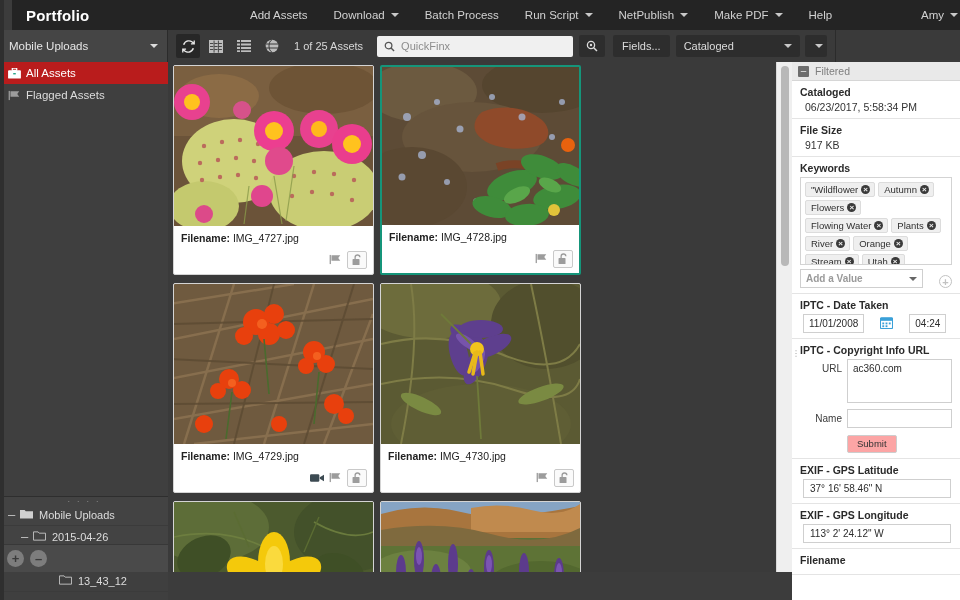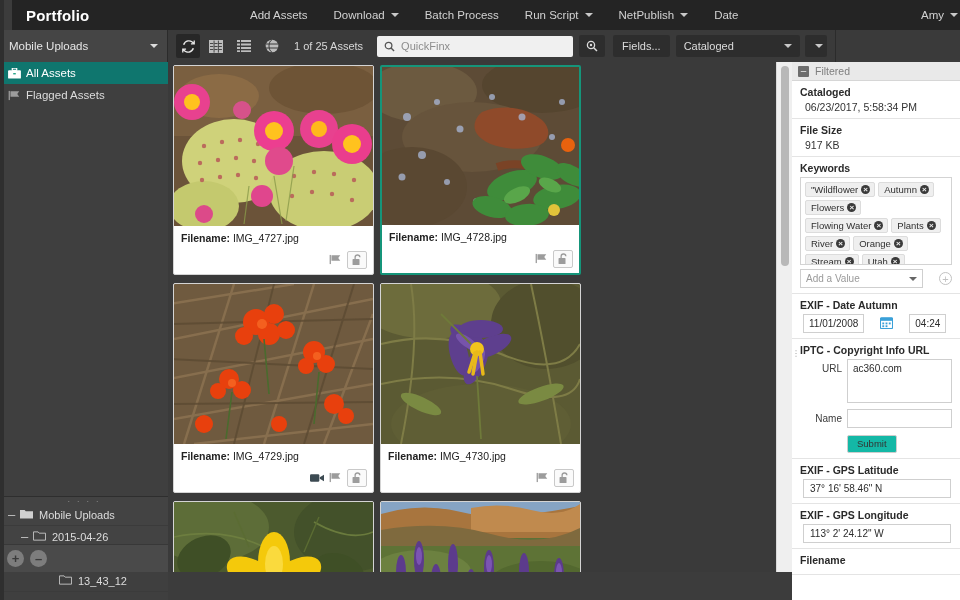--- a/index.html
+++ b/index.html
@@ -97,21 +97,21 @@
 
   
   .sidebar {
     position: absolute; top: 62px; left: 0; width: 168px; height: 538px;
     background: #3f3f3f;
   }
   .side-item {
     height: 22px; display: flex; align-items: center; padding-left: 8px;
     color: #dcdcdc; font-size: 11.5px;
   }
-  .side-item.sel { background: #0f766e; color: #ffffff; }
+  .side-item.sel { background: #b91c1c; color: #ffffff; }
   .side-item .si { width: 18px; display: flex; align-items: center; }
 
   .tree-wrap {
     position: absolute; left: 0; bottom: 28px; width: 168px; top: 434px;
     background: #434343; border-top: 1px solid #2e2e2e;
   }
   .grip {
     height: 7px; display: flex; align-items: center; justify-content: center;
     color: #8a8a8a; font-size: 9px; letter-spacing: 2px;
   }
@@ -198,21 +198,21 @@
     background: #efefef; border: 1px solid #dcdcdc; border-radius: 2px;
     font-size: 9.5px; color: #303030; padding: 1px 4px 1px 5px;
     display: flex; align-items: center; gap: 3px; white-space: nowrap;
   }
   .kwx {
     width: 9px; height: 9px; border-radius: 50%; background: #3a3a3a;
     color: #efefef; font-size: 8px; display: flex; align-items: center;
     justify-content: center; line-height: 0; font-weight: bold;
   }
   .addval {
-    display: flex; align-items: center; gap: 16px;
+    display: flex; align-items: flex-end; gap: 16px; font-weight: bold;
   }
   .addval-in {
     flex: 1; height: 19px; border: 1px solid #cfcfcf; background: #fff;
     display: flex; align-items: center; padding: 0 5px;
     font-size: 10px; color: #9a9a9a;
   }
   .addval-in .caret { margin-left: auto; border-top-color: #666; }
   .plus-circ {
     width: 13px; height: 13px; border-radius: 50%; border: 1.5px solid #c2c2c2;
     color: #c2c2c2; font-size: 11px; display: flex; align-items: center;
@@ -229,21 +229,21 @@
     display: flex; align-items: center; justify-content: center;
     font-size: 13px; color: #555;
   }
   .urlrow { display: flex; align-items: flex-start; gap: 5px; padding-left: 2px; margin-bottom: 6px; }
   .urlrow .lab { font-size: 10px; color: #3a3a3a; width: 40px; text-align: right; padding-top: 4px; }
   .urlarea { flex: 1; height: 44px; border: 1px solid #cfcfcf; background: #fff; font-size: 10px; color: #2c2c2c; padding: 3px 5px; }
   .namerow { display: flex; align-items: center; gap: 5px; padding-left: 2px; margin-bottom: 5px; }
   .namerow .lab { font-size: 10px; color: #3a3a3a; width: 40px; text-align: right; }
   .nameinput { flex: 1; height: 19px; border: 1px solid #cfcfcf; background: #fff; }
   .submit-btn {
-    margin-left: 47px; height: 18px; border: 1px solid #cdcdcd; background: #14b8a6;
+    margin-left: 47px; height: 18px; border: 1px solid #cdcdcd; background: #fca5a5;
     font-size: 9.5px; color: #333; display: inline-flex; align-items: center;
     padding: 0 9px; border-radius: 2px;
   }
   .wide-in {
     height: 19px; border: 1px solid #cfcfcf; background: #fff; margin-left: 3px;
     width: 148px; display: flex; align-items: center; padding: 0 6px;
     font-size: 10px; color: #2c2c2c;
   }
   .rp-grip {
     position: absolute; left: 0px; top: 290px; width: 3px; height: 16px;
@@ -281,21 +281,25 @@
       </div>
       <div class="menu-item">
         <span>Run Script</span>
         <span class="caret"></span>
       </div>
       <div class="menu-item">
         <span>NetPublish</span>
         <span class="caret"></span>
       </div>
       <div class="menu-item">
-        <span>Date</span>
+        <span>Make PDF</span>
+        <span class="caret"></span>
+      </div>
+      <div class="menu-item">
+        <span>Help</span>
       </div>
       <div class="user-menu">
         <span>Amy</span>
         <span class="caret"></span>
       </div>
     </div>
   </div>
 
   <div class="toolbar">
     <div class="catalog-select">
@@ -887,21 +891,21 @@
       <div class="addval">
         <div class="addval-in">
           <span>Add a Value</span>
           <span class="caret"></span>
         </div>
         <div class="plus-circ">+</div>
       </div>
     </div>
 
     <div class="fld">
-      <div class="fld-label">EXIF - Date Autumn</div>
+      <div class="fld-label">IPTC - Date Taken</div>
       <div class="datarow">
         <div class="txtin" style="width:76px">11/01/2008</div>
         <span>
           <svg width="13" height="13" viewBox="0 0 14 14">
               <rect x="0.5" y="2" width="13" height="11.5" rx="1" fill="#fff" stroke="#3aa0d8" stroke-width="1.2"></rect>
               <rect x="0.5" y="2" width="13" height="3.2" fill="#3aa0d8"></rect>
               <g fill="#3aa0d8">
                 <rect x="2.5" y="7" width="2" height="2"></rect>
                 <rect x="6" y="7" width="2" height="2"></rect>
                 <rect x="9.5" y="7" width="2" height="2"></rect>

